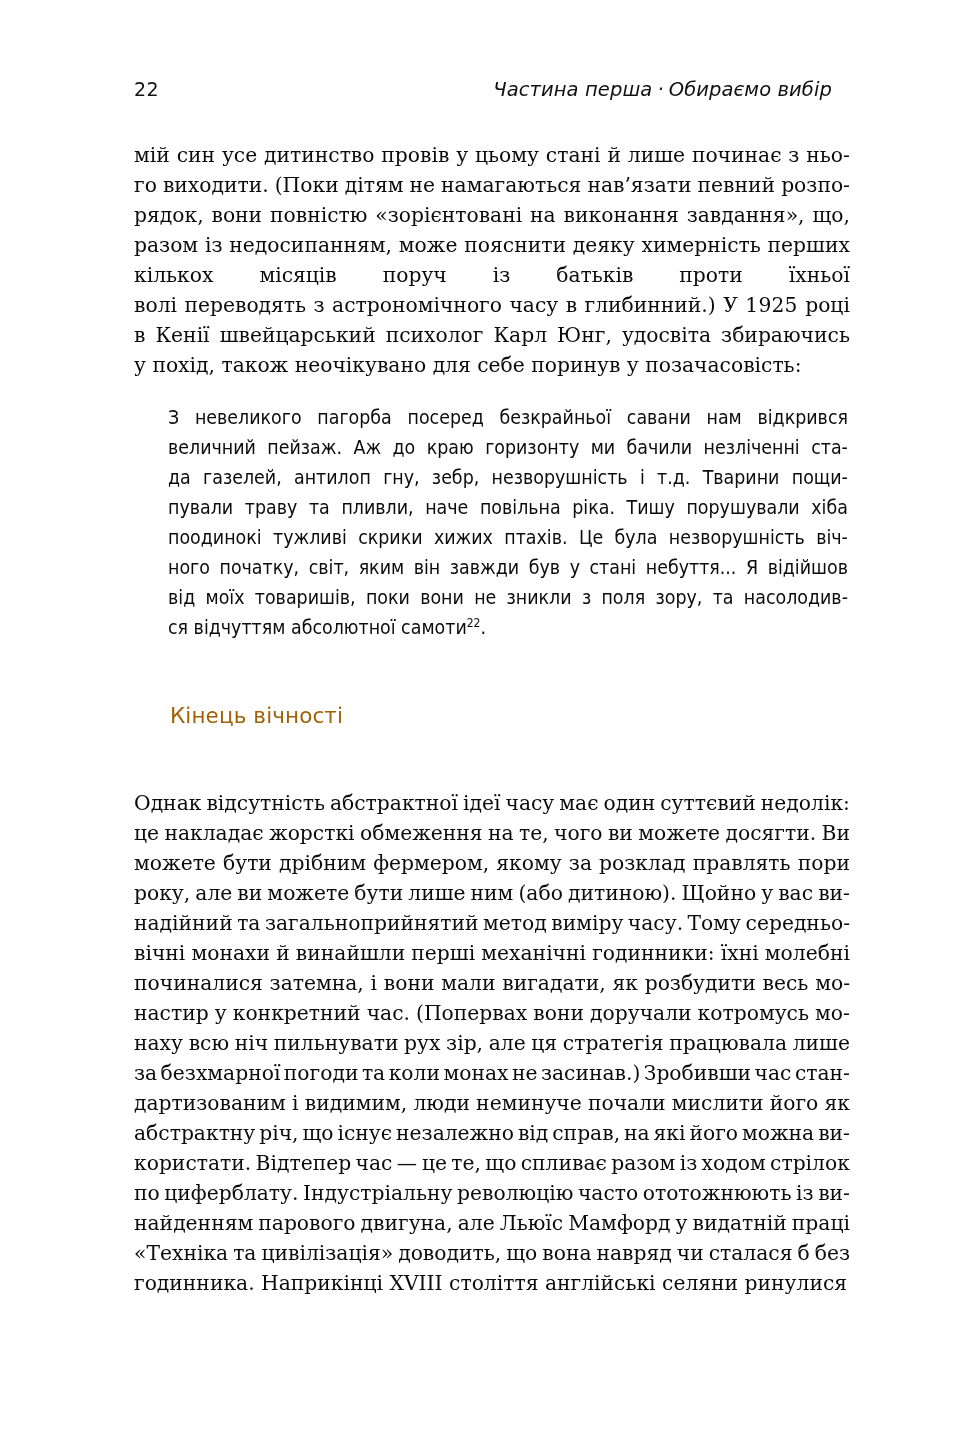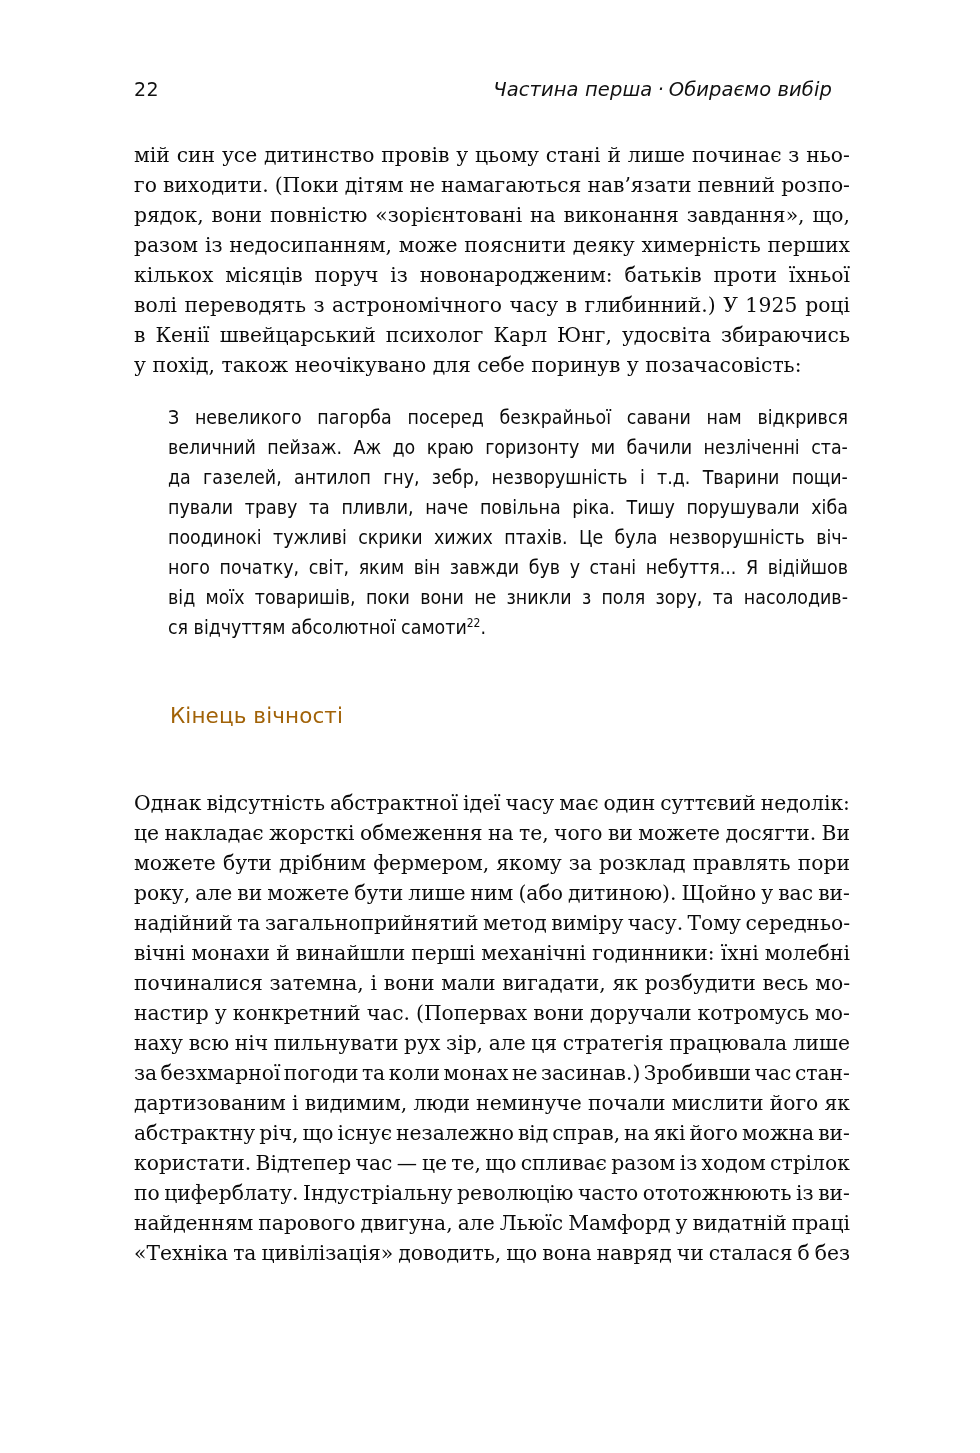--- a/index.html
+++ b/index.html
@@ -175,21 +175,20 @@
         <span class="w">пояснити</span>
         <span class="w">деяку</span>
         <span class="w">химерність</span>
         <span class="w">перших</span>
       </span>
     <span class="ln just">
         <span class="w">кількох</span>
         <span class="w">місяців</span>
         <span class="w">поруч</span>
         <span class="w">із</span>
-        <span class="w">новонародженим:</span>
         <span class="w">батьків</span>
         <span class="w">проти</span>
         <span class="w">їхньої</span>
       </span>
     <span class="ln just">
         <span class="w">волі</span>
         <span class="w">переводять</span>
         <span class="w">з</span>
         <span class="w">астрономічного</span>
         <span class="w">часу</span>
@@ -490,15 +489,16 @@
         <span class="w">цивілізація»</span>
         <span class="w">доводить,</span>
         <span class="w">що</span>
         <span class="w">вона</span>
         <span class="w">навряд</span>
         <span class="w">чи</span>
         <span class="w">сталася</span>
         <span class="w">б</span>
         <span class="w">без</span>
       </span>
+    <span class="ln">годинника. Наприкінці XVIII століття англійські селяни ринулися</span>
   </div>
 
 </div>
 
 </body></html>

